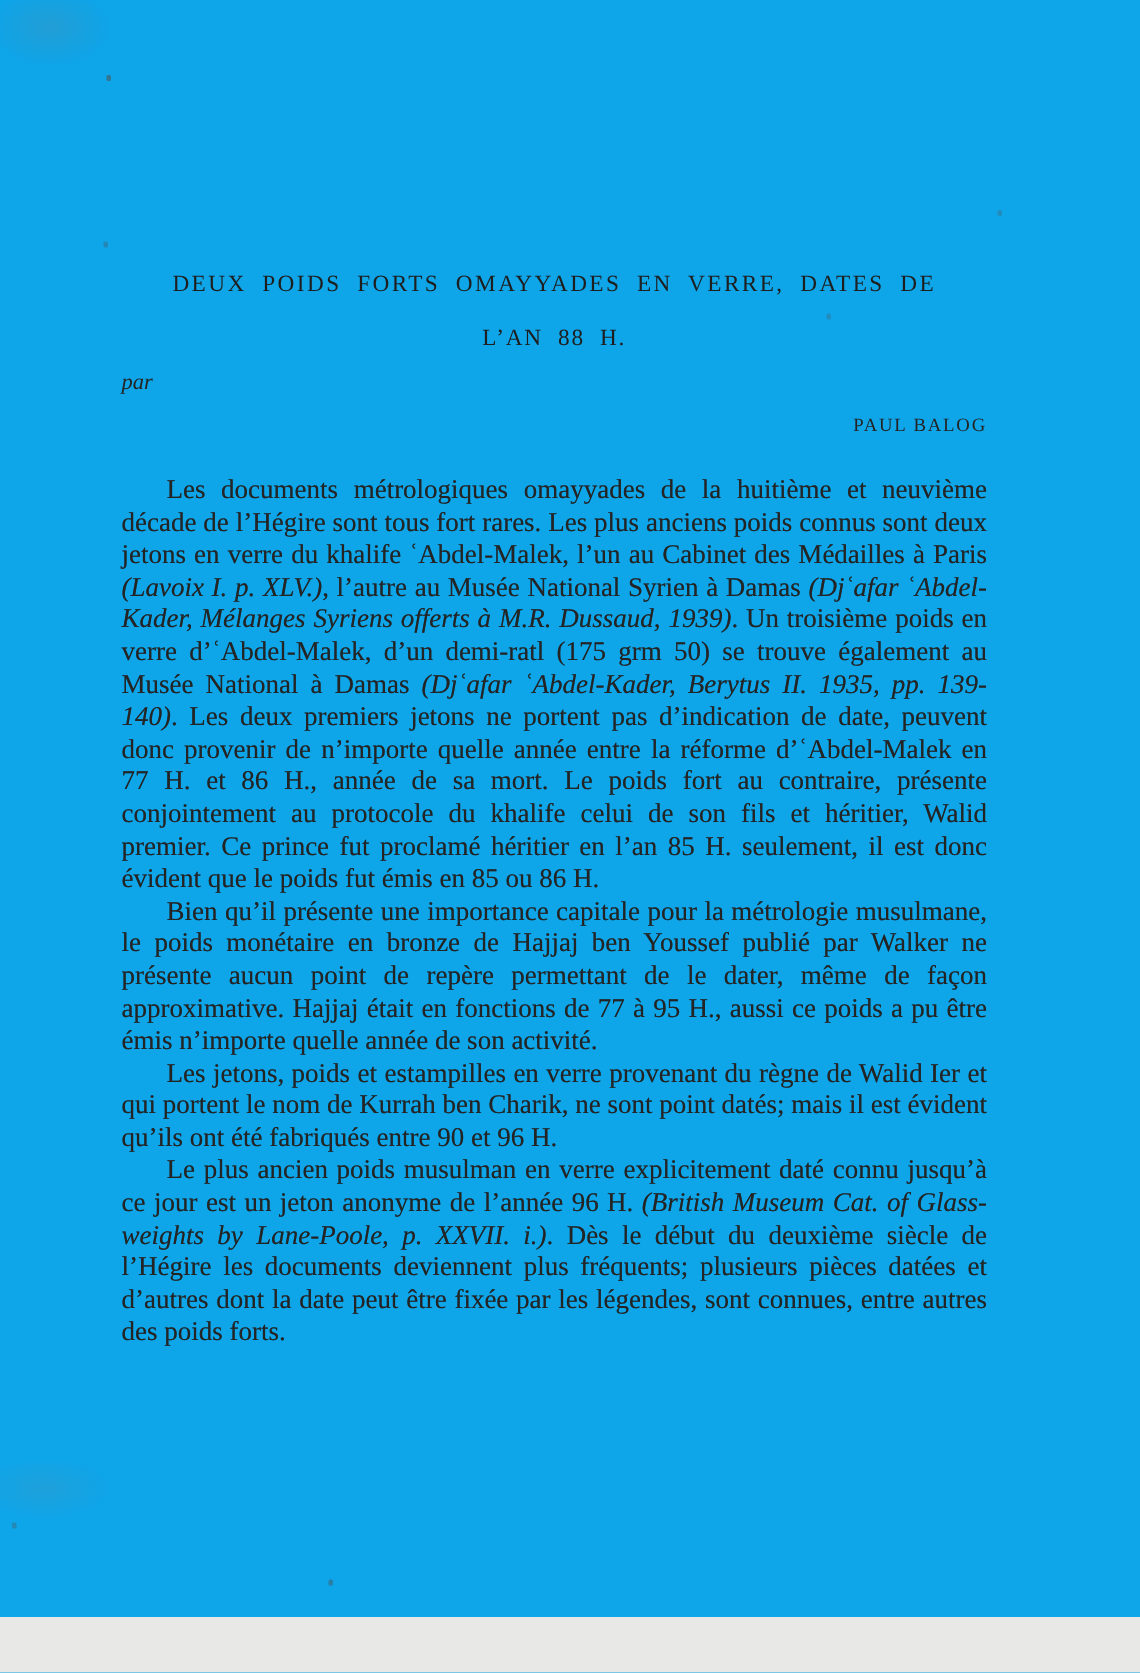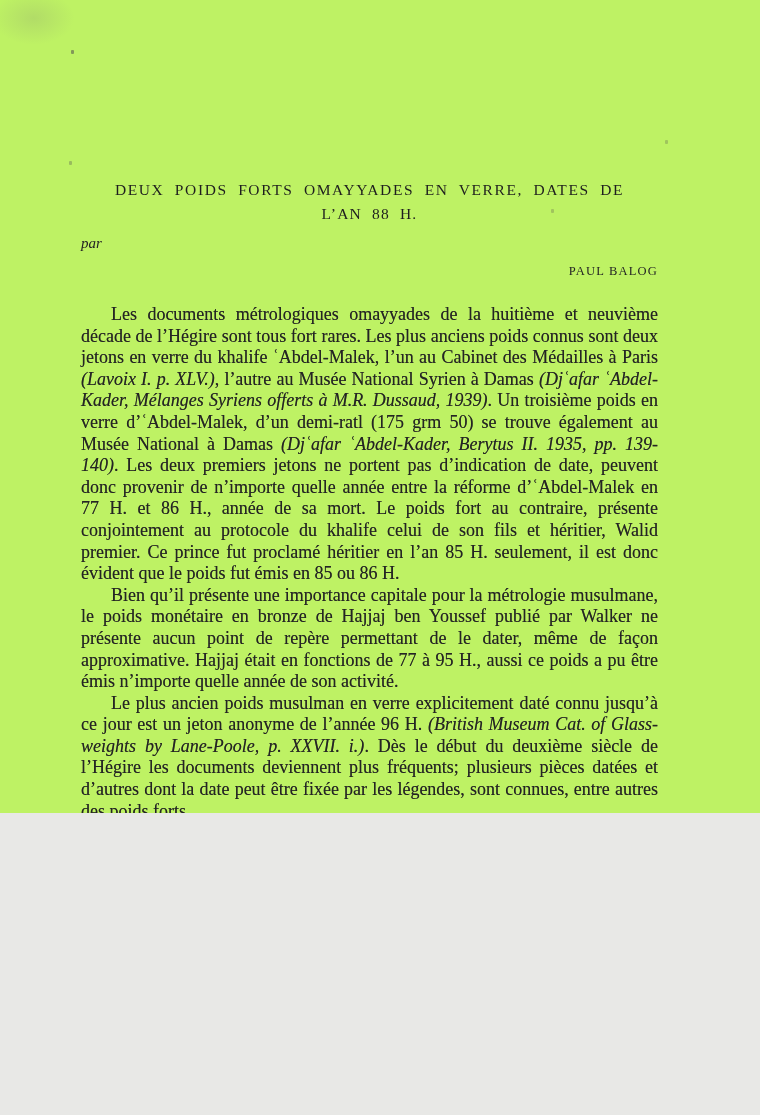--- a/index.html
+++ b/index.html
@@ -3,43 +3,43 @@
 <meta charset="utf-8">
 <style>
   html, body {
     margin: 0;
     padding: 0;
     background: #e8e8e6;
   }
   .page {
     position: relative;
     width: 760px;
-    height: 813px;
+    height: 1078px;
     margin: 0 auto;
-    background: #bef264;
+    background: #0ea5e9;
     overflow: hidden;
     font-family: "Liberation Serif", "DejaVu Serif", serif;
     color: #262626;
   }
   .content {
     position: absolute;
     left: 81px;
     top: 180px;
     width: 577px;
   }
   .title {
     text-align: center;
     font-size: 15.5px;
     letter-spacing: 1.6px;
     word-spacing: 5px;
     color: #1e1e1e;
     line-height: 20px;
   }
   .title-line2 {
-    margin-top: 4px;
+    margin-top: 16px;
     letter-spacing: 1.2px;
   }
   .byline {
     font-style: italic;
     font-size: 15px;
     margin-top: 11px;
     color: #242424;
   }
   .author {
     text-align: right;
@@ -115,17 +115,18 @@
       <div class="title-line2">L’AN 88 H.</div>
     </div>
 
     <div class="byline">par</div>
 
     <div class="author">PAUL BALOG</div>
 
     <div class="body-text">
       <p><span>Les documents métrologiques omayyades de la huitième et neuvième décade de l’Hégire sont tous fort rares. Les plus anciens poids connus sont deux jetons en verre du khalife ʿAbdel-Malek, l’un au Cabinet des Médailles à Paris </span><em>(Lavoix I. p. XLV.)</em><span>, l’autre au Musée National Syrien à Damas </span><em>(Djʿafar ʿAbdel-Kader, Mélanges Syriens offerts à M.R. Dussaud, 1939)</em><span>. Un troisième poids en verre d’ʿAbdel-Malek, d’un demi-ratl (175 grm 50) se trouve également au Musée National à Damas </span><em>(Djʿafar ʿAbdel-Kader, Berytus II. 1935, pp. 139-140)</em><span>. Les deux premiers jetons ne portent pas d’indication de date, peuvent donc provenir de n’importe quelle année entre la réforme d’ʿAbdel-Malek en 77 H. et 86 H., année de sa mort. Le poids fort au contraire, présente conjointement au protocole du khalife celui de son fils et héritier, Walid premier. Ce prince fut proclamé héritier en l’an 85 H. seulement, il est donc évident que le poids fut émis en 85 ou 86 H.</span></p>
       <p><span>Bien qu’il présente une importance capitale pour la métrologie musulmane, le poids monétaire en bronze de Hajjaj ben Youssef publié par Walker ne présente aucun point de repère permettant de le dater, même de façon approximative. Hajjaj était en fonctions de 77 à 95 H., aussi ce poids a pu être émis n’importe quelle année de son activité.</span></p>
+      <p><span>Les jetons, poids et estampilles en verre provenant du règne de Walid Ier et qui portent le nom de Kurrah ben Charik, ne sont point datés; mais il est évident qu’ils ont été fabriqués entre 90 et 96 H.</span></p>
       <p><span>Le plus ancien poids musulman en verre explicitement daté connu jusqu’à ce jour est un jeton anonyme de l’année 96 H. </span><em>(British Museum Cat. of Glass-weights by Lane-Poole, p. XXVII. i.)</em><span>. Dès le début du deuxième siècle de l’Hégire les documents deviennent plus fréquents; plusieurs pièces datées et d’autres dont la date peut être fixée par les légendes, sont connues, entre autres des poids forts.</span></p>
     </div>
 
   </div>
 </div>
 
 </body></html>

